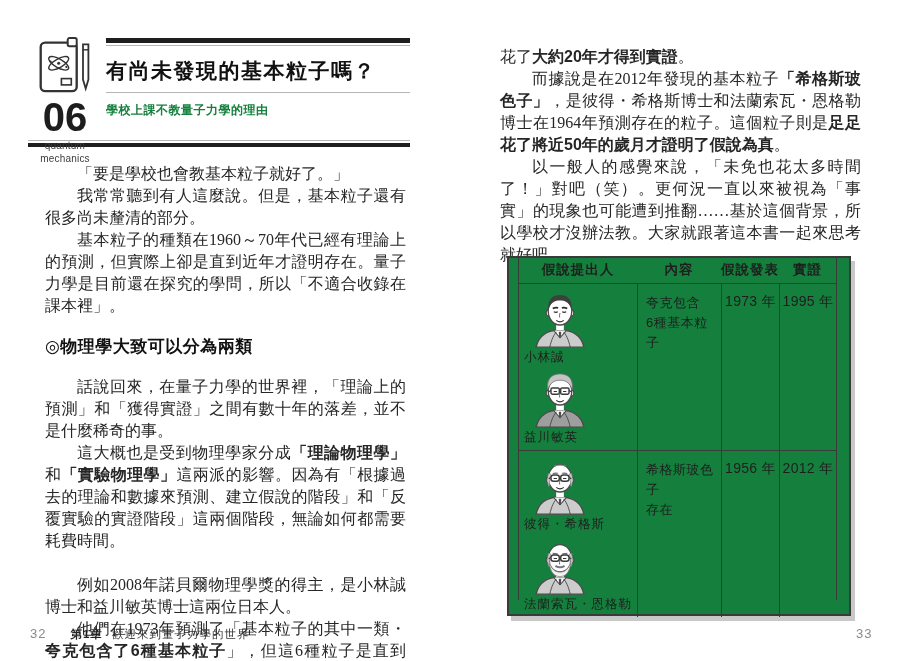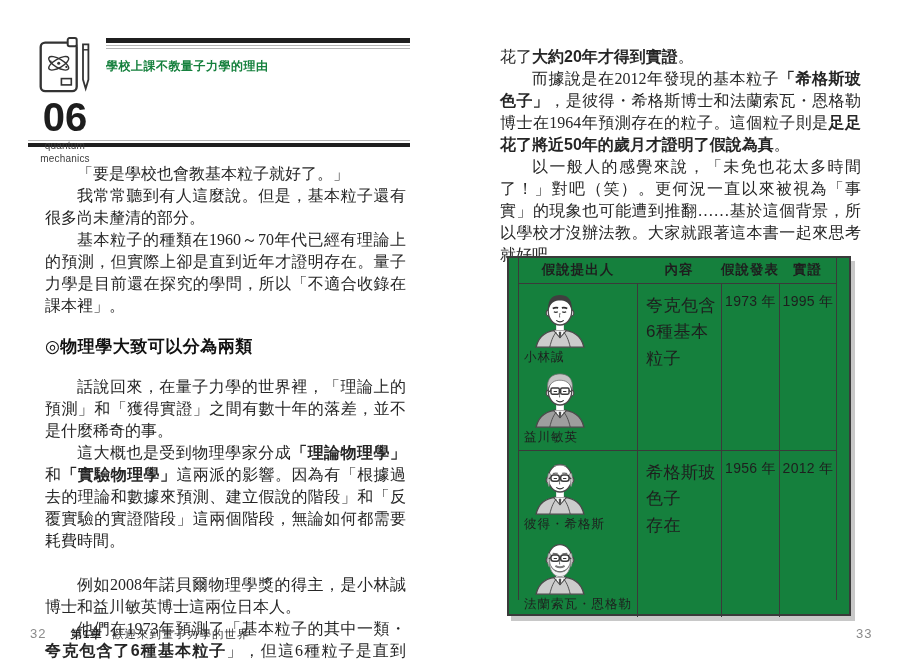--- a/index.html
+++ b/index.html
@@ -46,21 +46,21 @@
   .th{font-size:13.5px;font-weight:600;text-align:center;color:#1e1e1e;letter-spacing:1px;}
   .t-rows{display:flex;flex-direction:column;flex:1;}
   .trow{flex:1;}
   .trow + .trow{border-top:1.5px solid #3a3a3a;}
   .cell{min-width:0;}
   .cell + .cell{border-left:1.5px solid #3a3a3a;}
   .name-cell{padding:6px 0 0 3px;}
   .proposer{margin-bottom:1px;}
   .portrait svg{display:block;margin-left:9px;}
   .p-label{font-size:12.5px;color:#1e1e1e;margin:1px 0 4px 2px;letter-spacing:1px;}
-  .content-cell{padding:9px 4px 0 8px;font-size:17px;line-height:1.55;color:#1e1e1e;letter-spacing:.5px;}
+  .content-cell{padding:9px 4px 0 8px;font-size:13px;line-height:1.55;color:#1e1e1e;letter-spacing:.5px;}
   .year-cell{padding-top:9px;text-align:center;font-size:14px;color:#1e1e1e;letter-spacing:.3px;}
 
   
   .footer-left{position:absolute;left:30px;top:626px;display:flex;align-items:baseline;}
   .f-num{font-size:13px;color:#8a8a8a;letter-spacing:1px;}
   .f-chap{font-size:11.5px;font-weight:700;color:#222;margin-left:24px;letter-spacing:1px;}
   .f-title{font-size:11.5px;color:#333;margin-left:9px;letter-spacing:1px;}
   .pg-num-r{position:absolute;left:856px;top:626px;font-size:13px;color:#8a8a8a;letter-spacing:1px;}
 </style>
 </head>
@@ -87,20 +87,21 @@
             <path d="M50 9 L56 9 L56 48 L53 58 L50 48 Z" fill="#fff" stroke="#333" stroke-width="2"></path>
             <path d="M50 15 L56 15" stroke="#333" stroke-width="1.6"></path>
           </svg>
         </div>
         <div class="chap-num">06</div>
         <div class="chap-lbl-sm">quantum mechanics</div>
       </div>
       <div class="title-col">
         <div class="rule-heavy"></div>
         <div class="rule-light"></div>
+        <h1 class="chap-title">有尚未發現的基本粒子嗎？</h1>
         <div class="rule-light"></div>
         <h2 class="chap-sub">學校上課不教量子力學的理由</h2>
       </div>
     </div>
     <div class="dbl-rule">
       <div class="rule-light"></div>
       <div class="rule-heavy h4"></div>
     </div>
 
     <div class="page-body">

